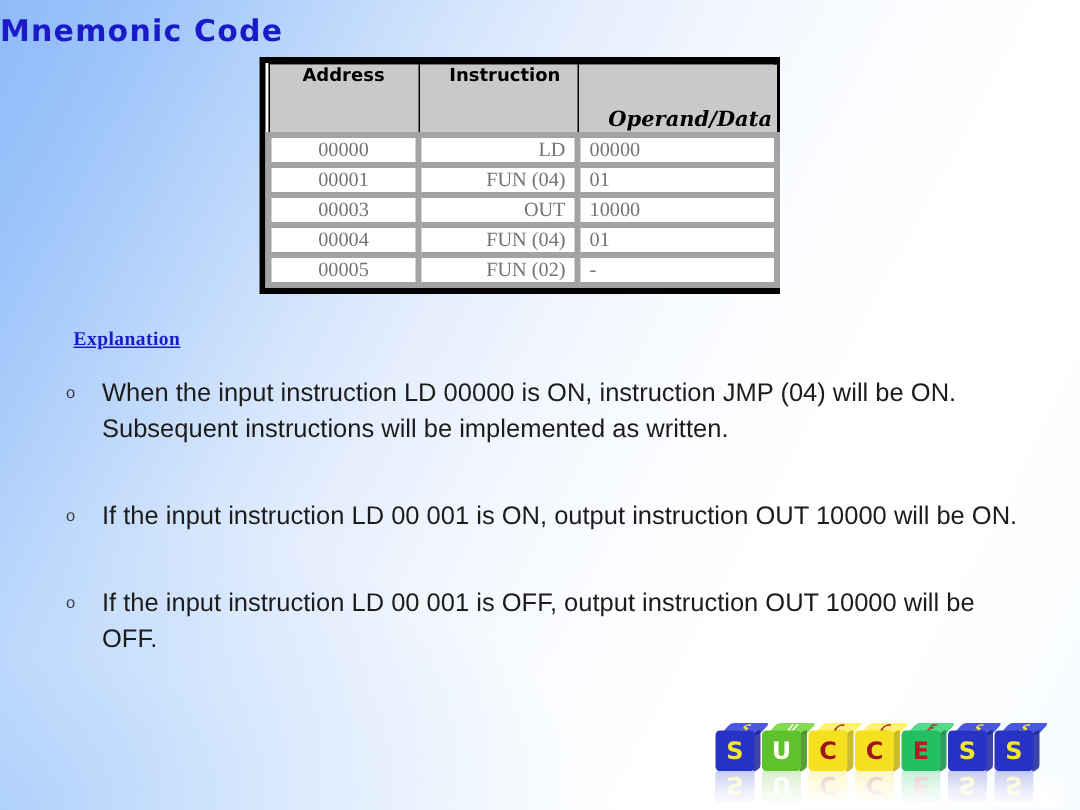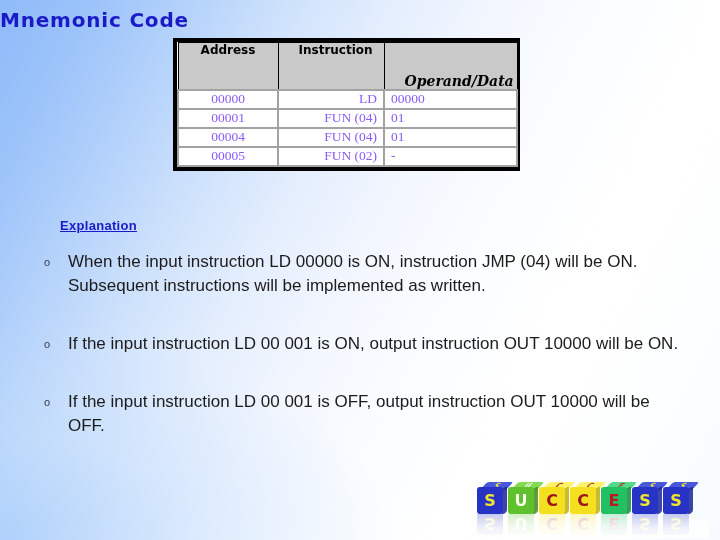--- a/index.html
+++ b/index.html
@@ -103,39 +103,39 @@
     padding-bottom: 5px;
     text-align: left;
     font-family: "DejaVu Serif", serif;
     font-size: 14px;
     font-style: italic;
     font-weight: bold;
     color: #000000;
   }
 
   table.mnemonic tbody td {
-    border: 2px solid #a3a3a3;
+    border: 4px solid #a3a3a3;
     height: 19px;
     font-family: "Liberation Serif", serif;
     font-size: 13.5px;
-    color: #8b5cf6;
+    color: #737373;
     padding: 0 6px;
     box-sizing: border-box;
     white-space: nowrap;
   }
   td.d-addr { text-align: center; }
   td.d-inst { text-align: right; }
   td.d-oper { text-align: left; }
 
   
   .explanation-heading {
     position: absolute;
-    left: 60px;
+    left: 49px;
     top: 218px;
-    font-family: Liberation Sans, sans-serif;
+    font-family: Liberation Serif, serif;
     font-size: 13px;
     font-weight: bold;
     color: #1a1ac8;
     text-decoration: underline;
     letter-spacing: 0.3px;
     z-index: 5;
   }
 
   
   .bullets {
@@ -290,20 +290,25 @@
             <td class="d-addr">00000</td>
             <td class="d-inst">LD</td>
             <td class="d-oper">00000</td>
           </tr>
           <tr>
             <td class="d-addr">00001</td>
             <td class="d-inst">FUN (04)</td>
             <td class="d-oper">01</td>
           </tr>
           <tr>
+            <td class="d-addr">00003</td>
+            <td class="d-inst">OUT</td>
+            <td class="d-oper">10000</td>
+          </tr>
+          <tr>
             <td class="d-addr">00004</td>
             <td class="d-inst">FUN (04)</td>
             <td class="d-oper">01</td>
           </tr>
           <tr>
             <td class="d-addr">00005</td>
             <td class="d-inst">FUN (02)</td>
             <td class="d-oper">-</td>
           </tr>
         </tbody>

